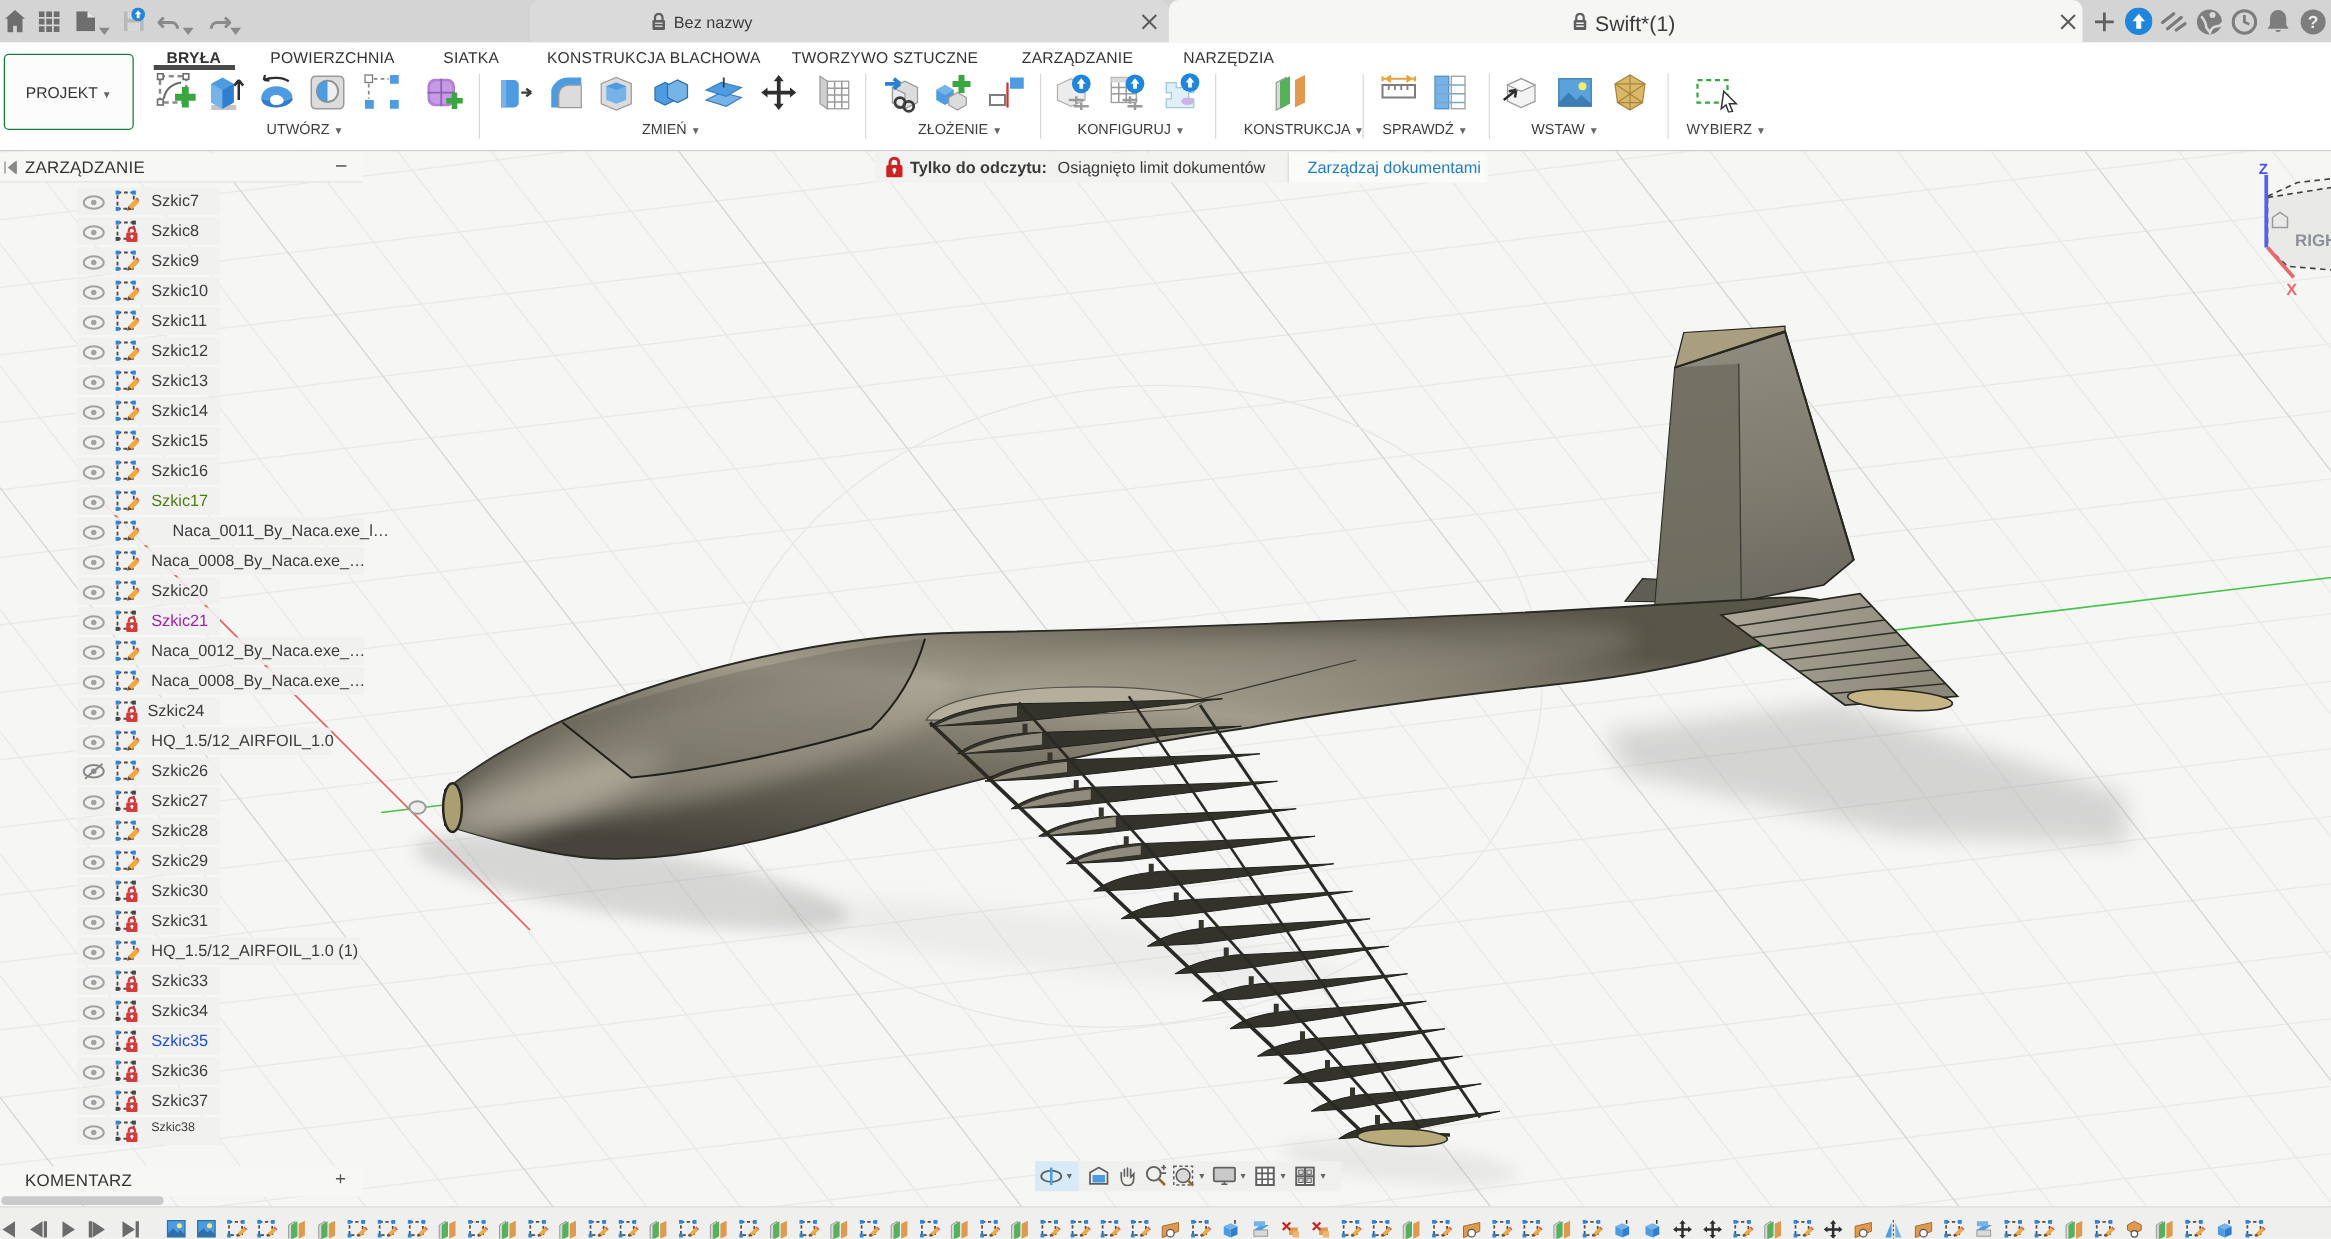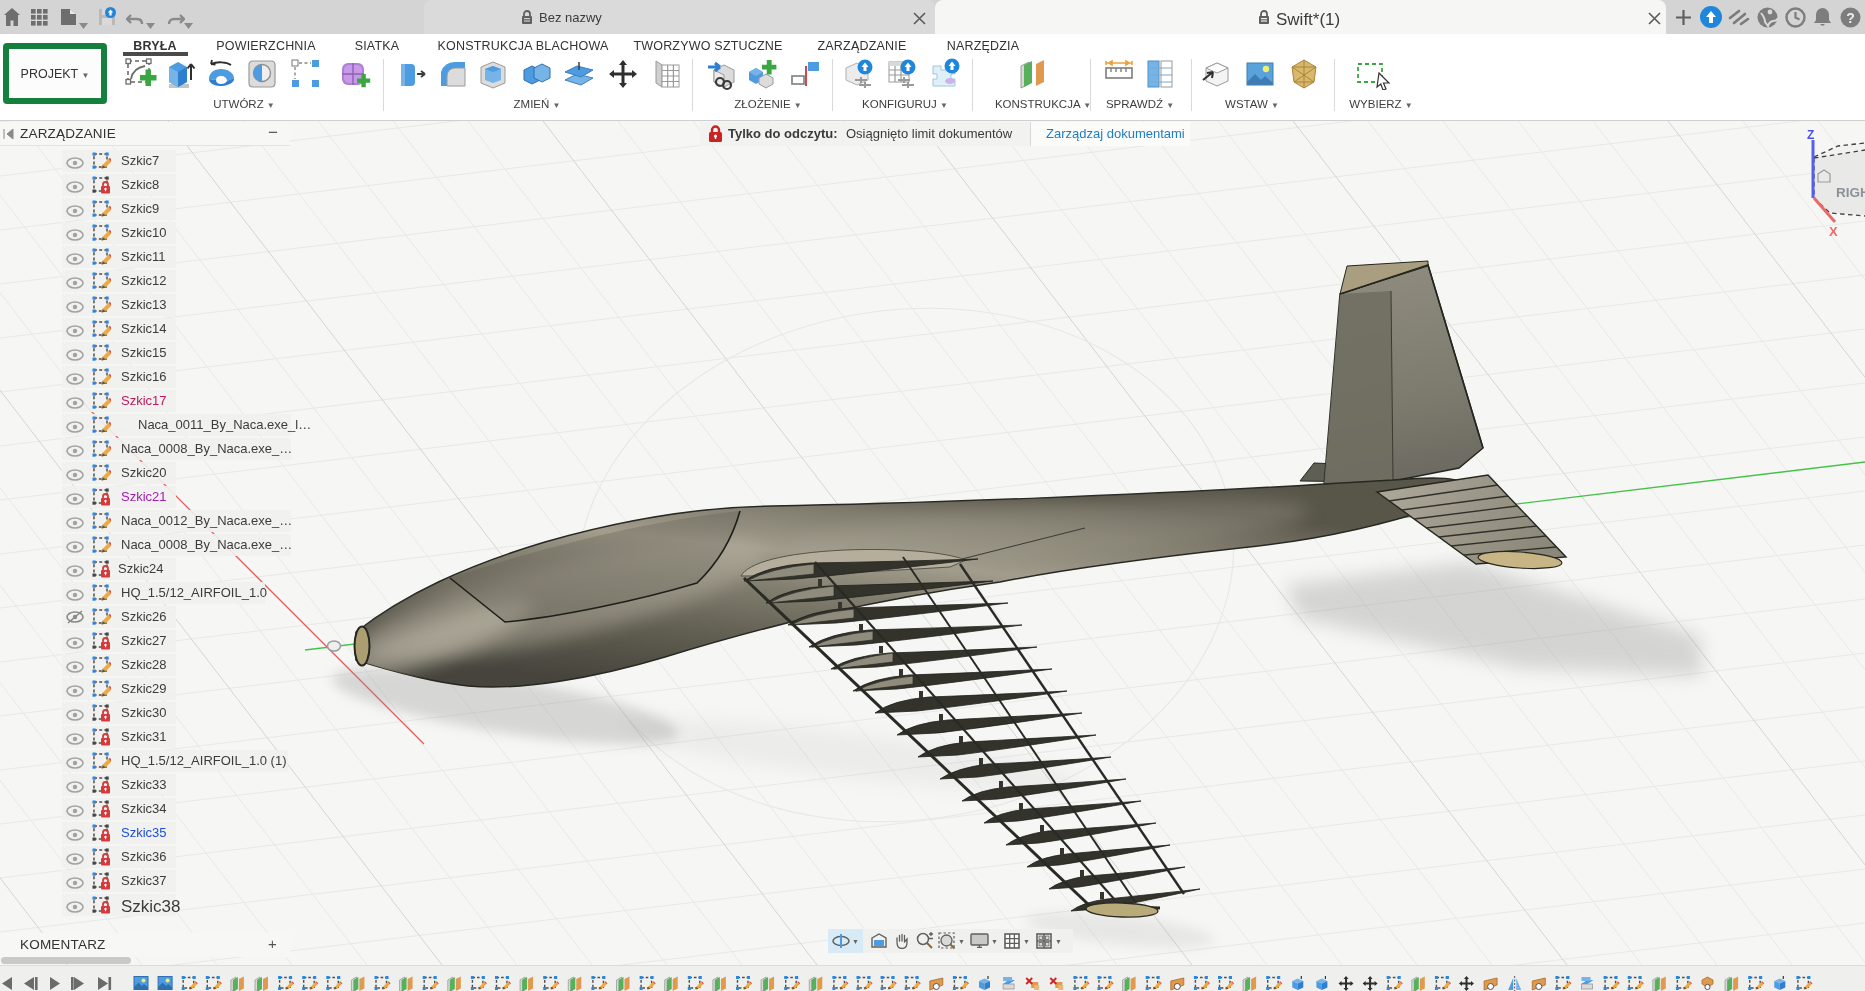--- a/index.html
+++ b/index.html
@@ -505,21 +505,21 @@
     <div class="abs" style="left:383px;top:25px;width:1px;height:52px;background:#d9d9d9"></div>
     <div class="abs" style="left:692px;top:25px;width:1px;height:52px;background:#d9d9d9"></div>
     <div class="abs" style="left:832px;top:25px;width:1px;height:52px;background:#d9d9d9"></div>
     <div class="abs" style="left:972px;top:25px;width:1px;height:52px;background:#d9d9d9"></div>
     <div class="abs" style="left:1090px;top:25px;width:1px;height:52px;background:#d9d9d9"></div>
     <div class="abs" style="left:1191px;top:25px;width:1px;height:52px;background:#d9d9d9"></div>
     <div class="abs" style="left:1334px;top:25px;width:1px;height:52px;background:#d9d9d9"></div>
     <svg width="16" height="18" viewBox="0 0 16 18" class="abs" style="left:1376px;top:38px">
       <path d="M3,1 L13,11 H7.5 L10,17 L7,18 L4.8,12 L1,15 Z" fill="#fff" stroke="#333" stroke-width="1.2"></path>
     </svg>
-    <div class="abs" style="left:3px;top:9px;width:104px;height:61px;background:#fcfcfc;border:6px solid #15803d;border-radius:4px">
+    <div class="abs" style="left:3px;top:9px;width:104px;height:61px;background:#fcfcfc;border:1px solid #15803d;border-radius:4px">
       <div class="abs" style="left:50%;top:50%;transform:translate(-50%,-50%);font-size:12.5px;color:#333;white-space:nowrap">PROJEKT <span style="font-size:8px;color:#666">▼</span></div>
     </div>
   </div>
 <div class="abs" style="left:700px;top:122px;width:490px;height:24px;background:#f2f2f1">
     <div class="abs" style="left:330px;top:0;width:160px;height:24px;background:#fbfbfa;border-left:1px solid #d8d8d8"></div>
     <div class="abs" style="left:8px;top:3px"><svg width="15" height="17" viewBox="0 0 15 17" style="">
         <rect x="1" y="7" width="13" height="10" rx="1.5" fill="#cc2222"></rect>
         <path d="M4,7 V5 a3.5,3.5 0 0 1 7,0 V7" stroke="#cc2222" stroke-width="2.4" fill="none"></path>
         <circle cx="7.5" cy="11" r="1.6" fill="#fff"></circle>
         <path d="M7.5,11 v3" stroke="#fff" stroke-width="1.4"></path>
@@ -723,21 +723,21 @@
         <rect x="2" y="2" width="13" height="13" fill="none" stroke="#4d4d4d" stroke-width="1.5" stroke-dasharray="3,2.2"></rect>
         <rect x="0.5" y="0.5" width="3.2" height="3.2" fill="#2e86d8"></rect>
         <rect x="13.5" y="0.5" width="3.2" height="3.2" fill="#2e86d8"></rect>
         <rect x="0.5" y="13.5" width="3.2" height="3.2" fill="#2e86d8"></rect>
         <g transform="rotate(45 13 13)">
           <rect x="11.2" y="6" width="4" height="8.5" fill="#f2a93c"></rect>
           <path d="M11.2,14.5 h4 l-2,3.5 Z" fill="#7a5230"></path>
           <rect x="11.2" y="4.6" width="4" height="1.6" fill="#e05050"></rect>
         </g>
       </svg></div>
-        <div class="abs" style="left:59px;top:3px;font-size:13px;color:#be185d;white-space:nowrap">Szkic17</div>
+        <div class="abs" style="left:59px;top:3px;font-size:13px;color:#4d7c0f;white-space:nowrap">Szkic17</div>
   </div>
 <div class="abs" style="left:62px;top:414.3px;width:229px;height:22px;background:rgba(240,240,239,0.92)">
         <div class="abs" style="left:4px;top:5px"><svg width="18" height="12" viewBox="0 0 18 12" style="">
         <ellipse cx="9" cy="6" rx="8" ry="5" fill="none" stroke="#a2a2a2" stroke-width="1.6"></ellipse>
         <circle cx="9" cy="6" r="2.2" fill="#a2a2a2"></circle>
       </svg></div>
         <div class="abs" style="left:30px;top:2px"><svg width="19" height="18" viewBox="0 0 19 18" style="">
         <rect x="2" y="2" width="13" height="13" fill="none" stroke="#4d4d4d" stroke-width="1.5" stroke-dasharray="3,2.2"></rect>
         <rect x="0.5" y="0.5" width="3.2" height="3.2" fill="#2e86d8"></rect>
         <rect x="13.5" y="0.5" width="3.2" height="3.2" fill="#2e86d8"></rect>
@@ -1091,21 +1091,21 @@
         <div class="abs" style="left:30px;top:2px"><svg width="19" height="18" viewBox="0 0 19 18" style="">
         <rect x="2" y="2" width="13" height="13" fill="none" stroke="#4d4d4d" stroke-width="1.5" stroke-dasharray="3,2.2"></rect>
         <rect x="0.5" y="0.5" width="3.2" height="3.2" fill="#2e86d8"></rect>
         <rect x="0.5" y="13.5" width="3.2" height="3.2" fill="#444"></rect>
         <rect x="13.5" y="0.5" width="3.2" height="3.2" fill="#444"></rect>
         <rect x="9" y="10" width="9" height="7.5" rx="1" fill="#d43a3a"></rect>
         <path d="M11,10 V8.5 a2.5,2.5 0 0 1 5,0 V10" stroke="#d43a3a" stroke-width="1.8" fill="none"></path>
         <circle cx="13.5" cy="13" r="1.2" fill="#fff"></circle>
         <path d="M13.5,13 v2.2" stroke="#fff" stroke-width="1"></path>
       </svg></div>
-        <div class="abs" style="left:59px;top:3px;font-size:17px;color:#3c3c3c;white-space:nowrap">Szkic38</div>
+        <div class="abs" style="left:59px;top:3px;font-size:10px;color:#3c3c3c;white-space:nowrap">Szkic38</div>
   </div>
 <div class="abs" style="left:0;top:933px;width:290px;height:24px;background:#f7f7f6">
     <div class="abs" style="left:20px;top:4px;font-size:13.5px;color:#333;letter-spacing:0.2px">KOMENTARZ</div>
     <div class="abs" style="left:268px;top:2px;font-size:15px;color:#555">+</div>
   </div>
     <div class="abs" style="left:1px;top:957px;width:130px;height:7px;background:#c9c9c9;border-radius:3.5px"></div>
 <div class="abs" style="left:0;top:965px;width:1865px;height:26px;background:#efefee;border-top:1px solid #dcdcdc"></div>
     <svg class="abs" width="1865" height="991" viewBox="0 0 1865 991" style="left:0;top:0;pointer-events:none">
     <path d="M12,977 L2,983.5 L12,990 Z" fill="#6b6b6b"></path>
     <path d="M34,977 L24,983.5 L34,990 Z M35,977 h2.6 v13 h-2.6 Z" fill="#6b6b6b"></path>

